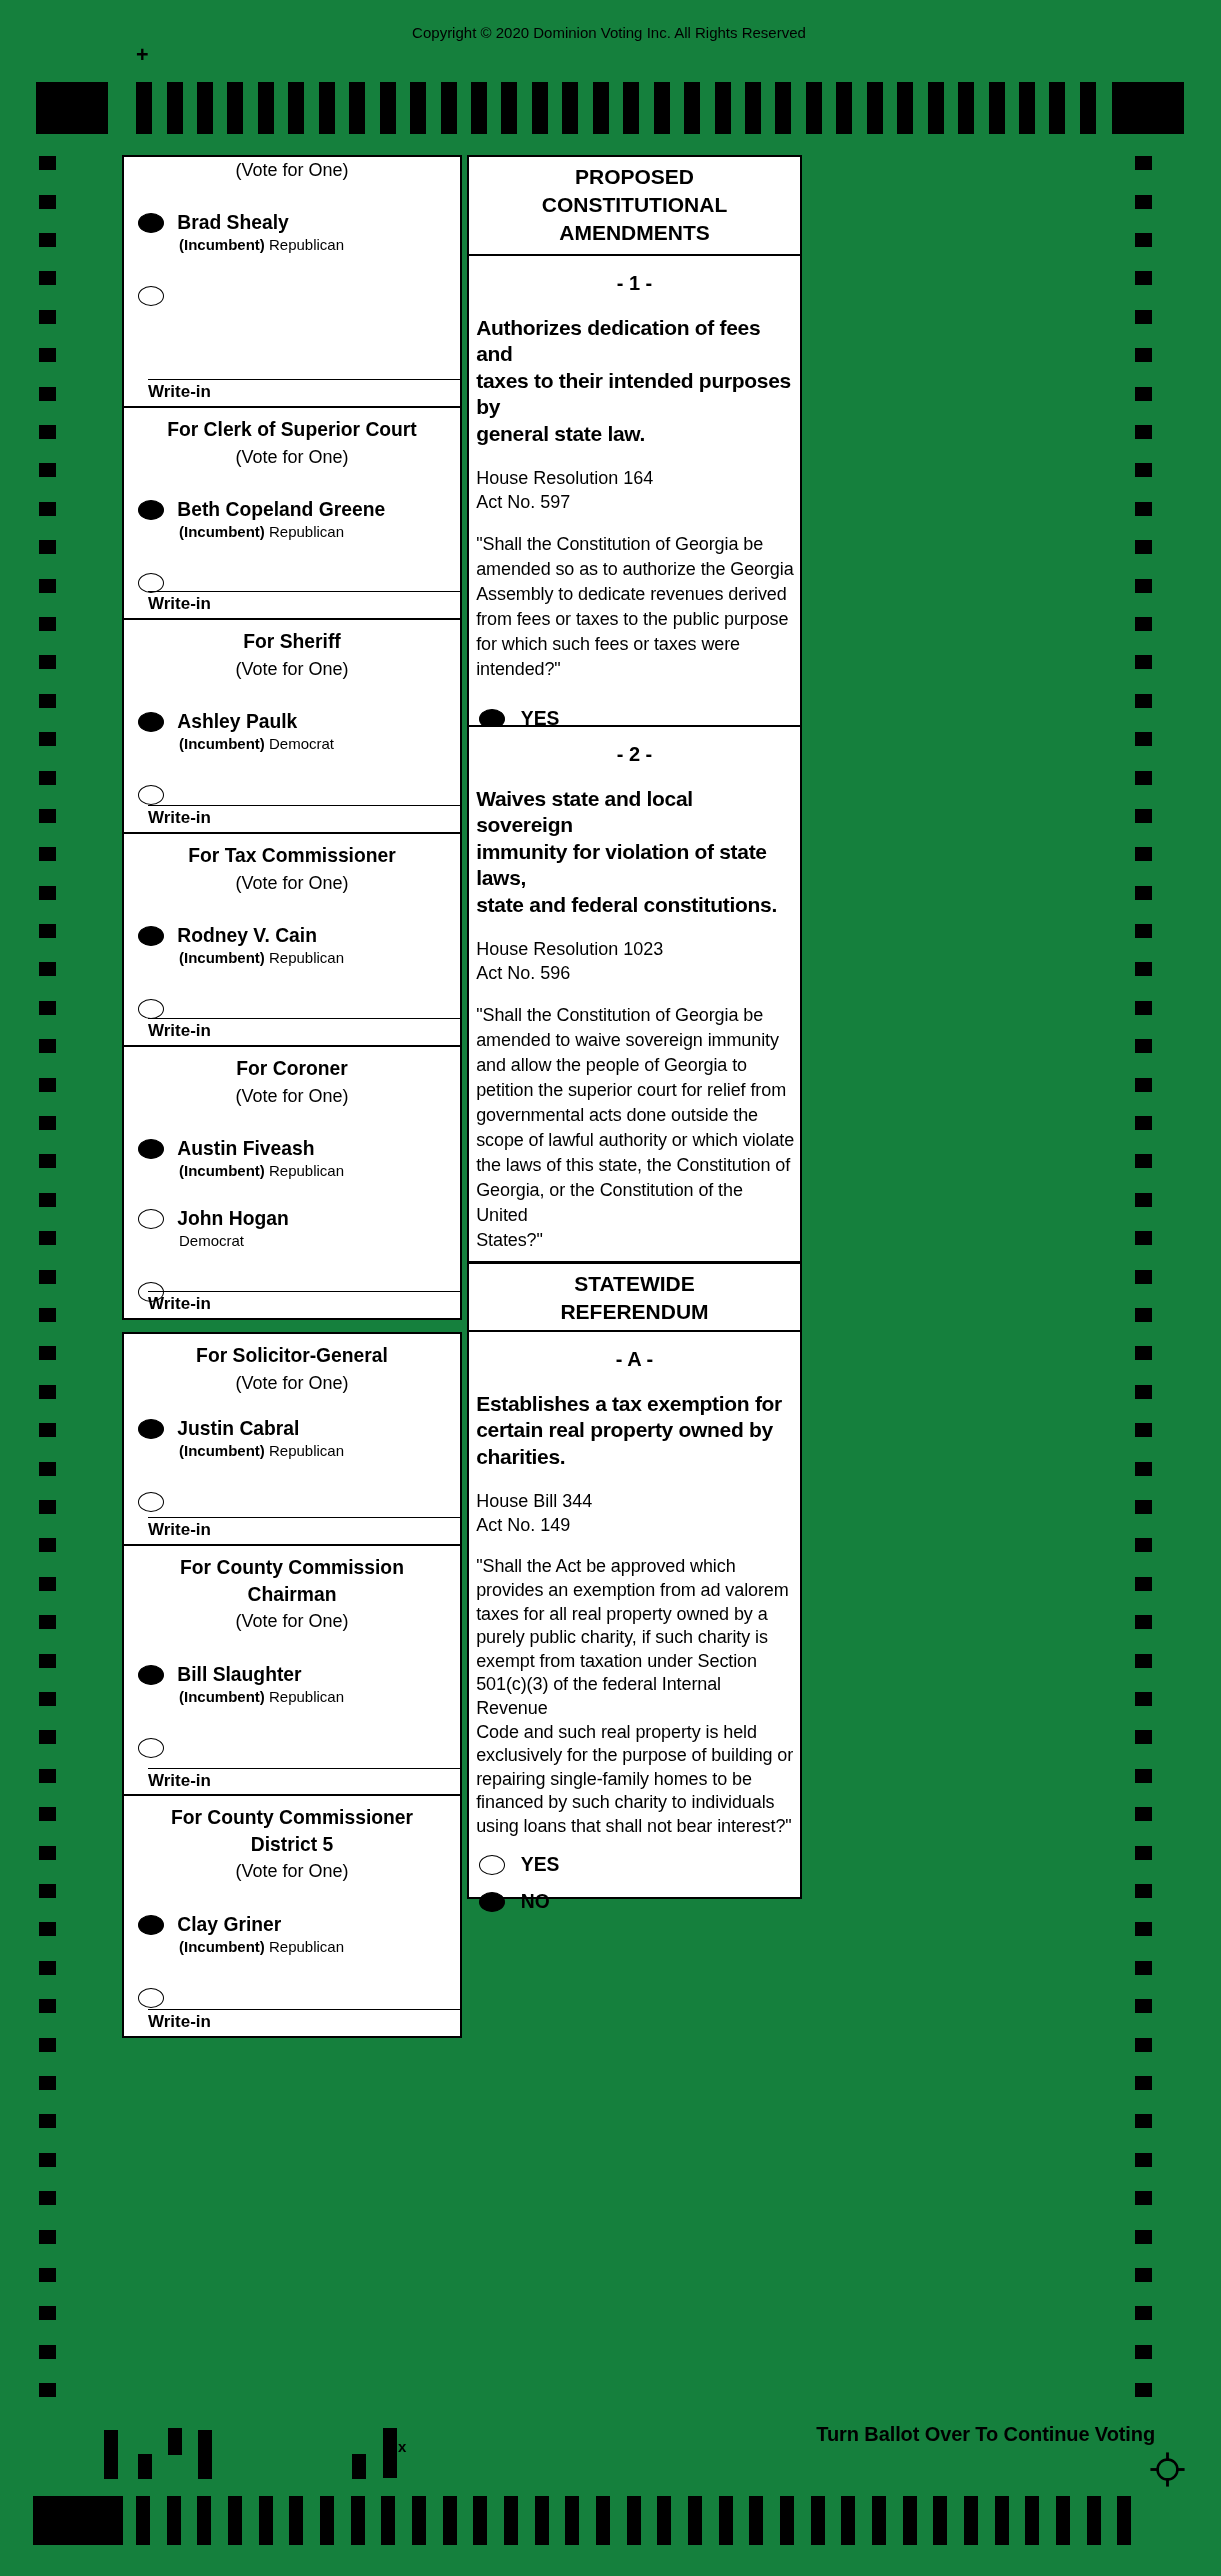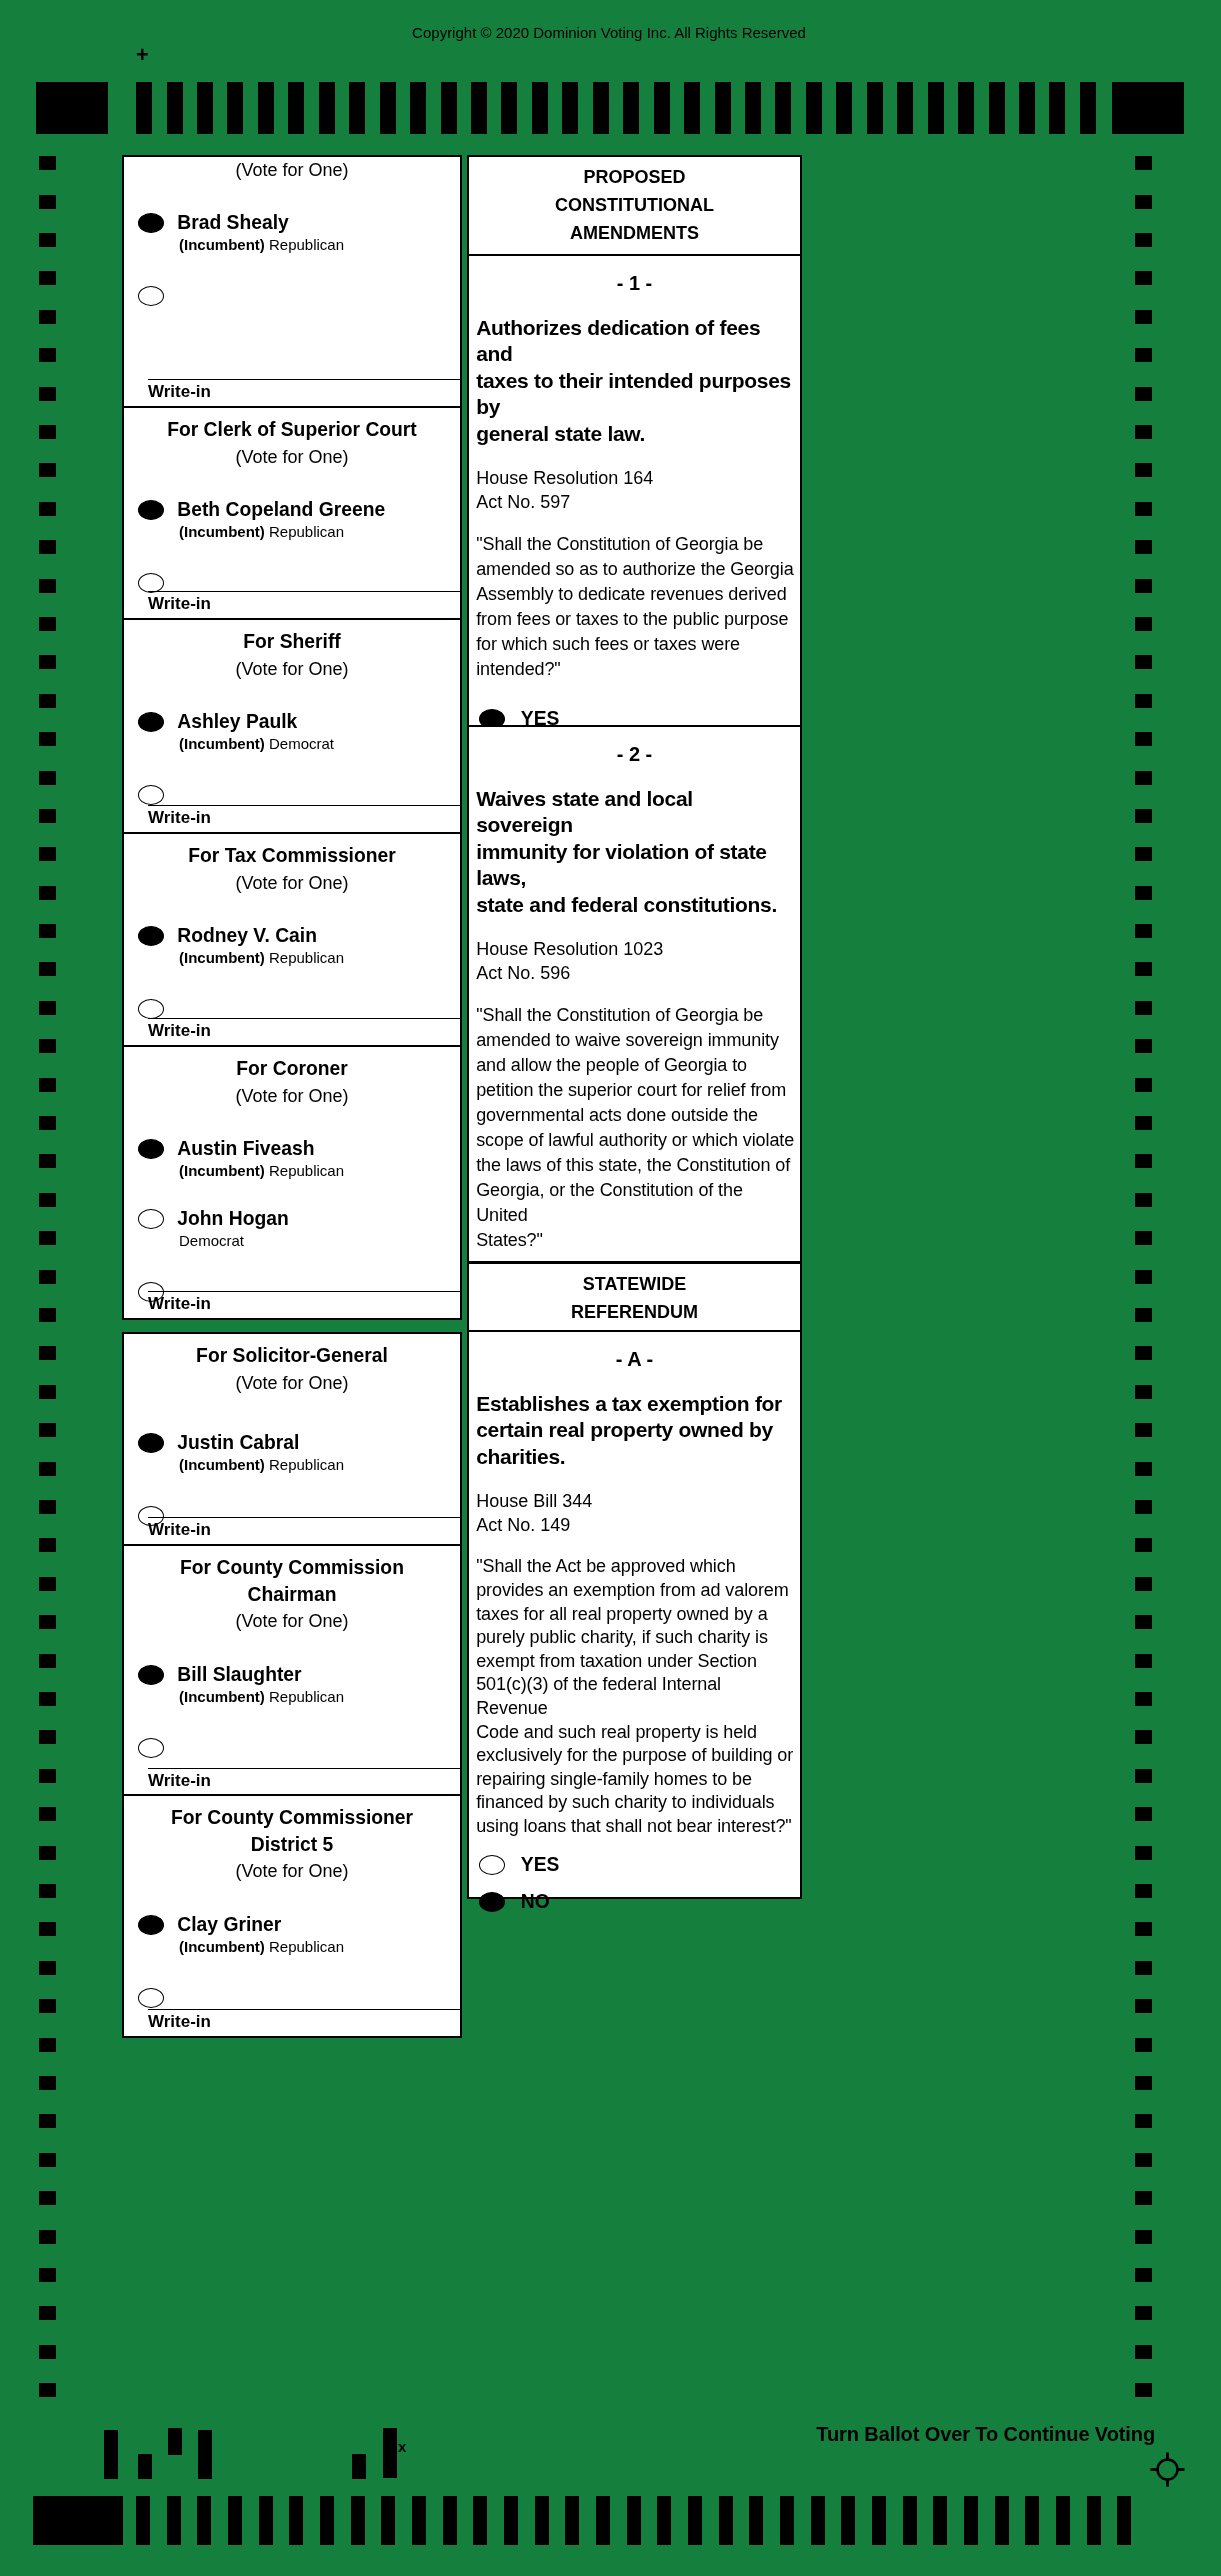--- a/index.html
+++ b/index.html
@@ -21,21 +21,21 @@
   .oval{width:24px;height:18px;border:1.4px solid #000;border-radius:50%;flex:none;background:#fff;}
   .oval.filled{background:#000;}
   .sub{margin:2.1px 0 0 55px;font-size:15px;white-space:nowrap;}
   .sub .qual{font-weight:bold;}
   .writein{position:absolute;left:24px;right:0;bottom:3.6px;}
   .writein-line{border-top:1.4px solid #000;height:2.1px;}
   .writein-label{font-weight:bold;font-size:17px;}
 
   
   .section{position:absolute;left:467px;width:335px;border:2.1px solid #000;box-sizing:border-box;background:#fff;}
-  .sec-header{text-align:center;font-weight:bold;font-size:18px;line-height:28px;padding-top:5.7px;}
+  .sec-header{text-align:center;font-weight:bold;font-size:21px;line-height:28px;padding-top:5.7px;}
   .m-number{text-align:center;font-weight:bold;font-size:20px;margin-top:15.8px;}
   .m-summary{font-weight:bold;font-size:21px;line-height:26.5px;margin:20px 5.7px 0 7.2px;letter-spacing:-0.3px;}
   .m-refs{font-size:18px;line-height:24px;margin:18.6px 0 0 7.2px;}
   .m-question{font-size:18px;line-height:25px;margin:18.6px 5.7px 0 7.2px;letter-spacing:-0.1px;}
   .m-question.tight{line-height:23.6px;}
   .opt{display:flex;align-items:center;gap:15.8px;margin-left:10px;height:30px;}
   .opt .olabel{font-weight:bold;font-size:19.3px;}
 
   .turn{position:absolute;right:66px;top:2423px;font-weight:bold;font-size:20px;letter-spacing:-0.1px;}
   .xglyph{position:absolute;left:398px;top:2438px;font-size:15px;font-weight:bold;}
@@ -334,21 +334,21 @@
         <div class="writein">
           <div class="writein-line"></div>
           <div class="writein-label">Write-in</div>
         </div>
       </div>
       <div class="contest" style="top: 1332px; height: 214px;">
         <div class="contest-title">
           <div>For Solicitor-General</div>
         </div>
         <div class="vfo">(Vote for One)</div>
-        <div class="cand" style="margin-top: 38px;">
+        <div class="cand" style="margin-top: 24px;">
           <span class="oval filled"></span>
           <span class="name">Justin Cabral</span>
         </div>
         <div class="sub"><span class="qual">(Incumbent)</span> <span>Republican</span></div>
         <div class="cand" style="margin-top: 33px;">
           <span class="oval"></span>
         </div>
         <div class="writein">
           <div class="writein-line"></div>
           <div class="writein-label">Write-in</div>

